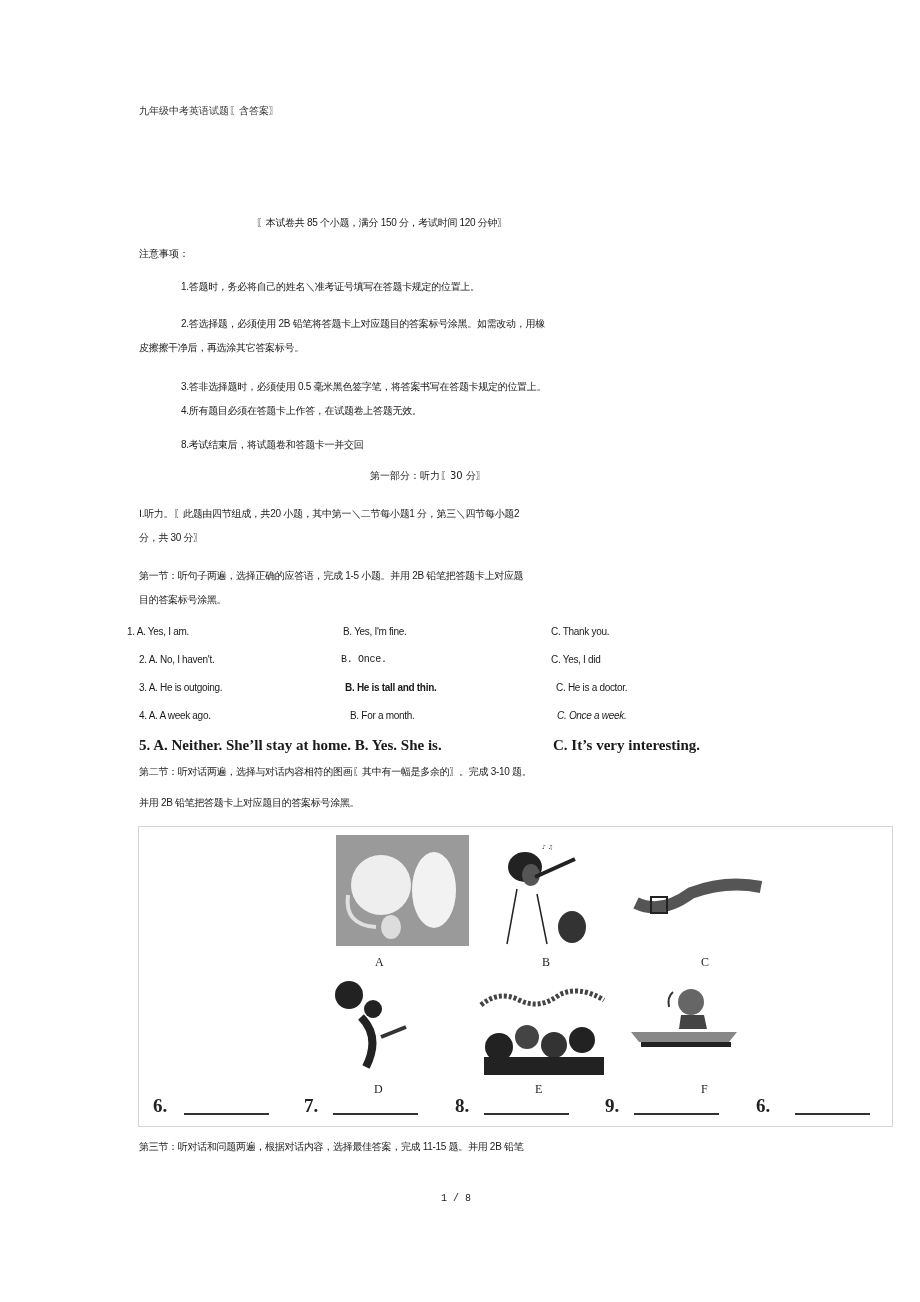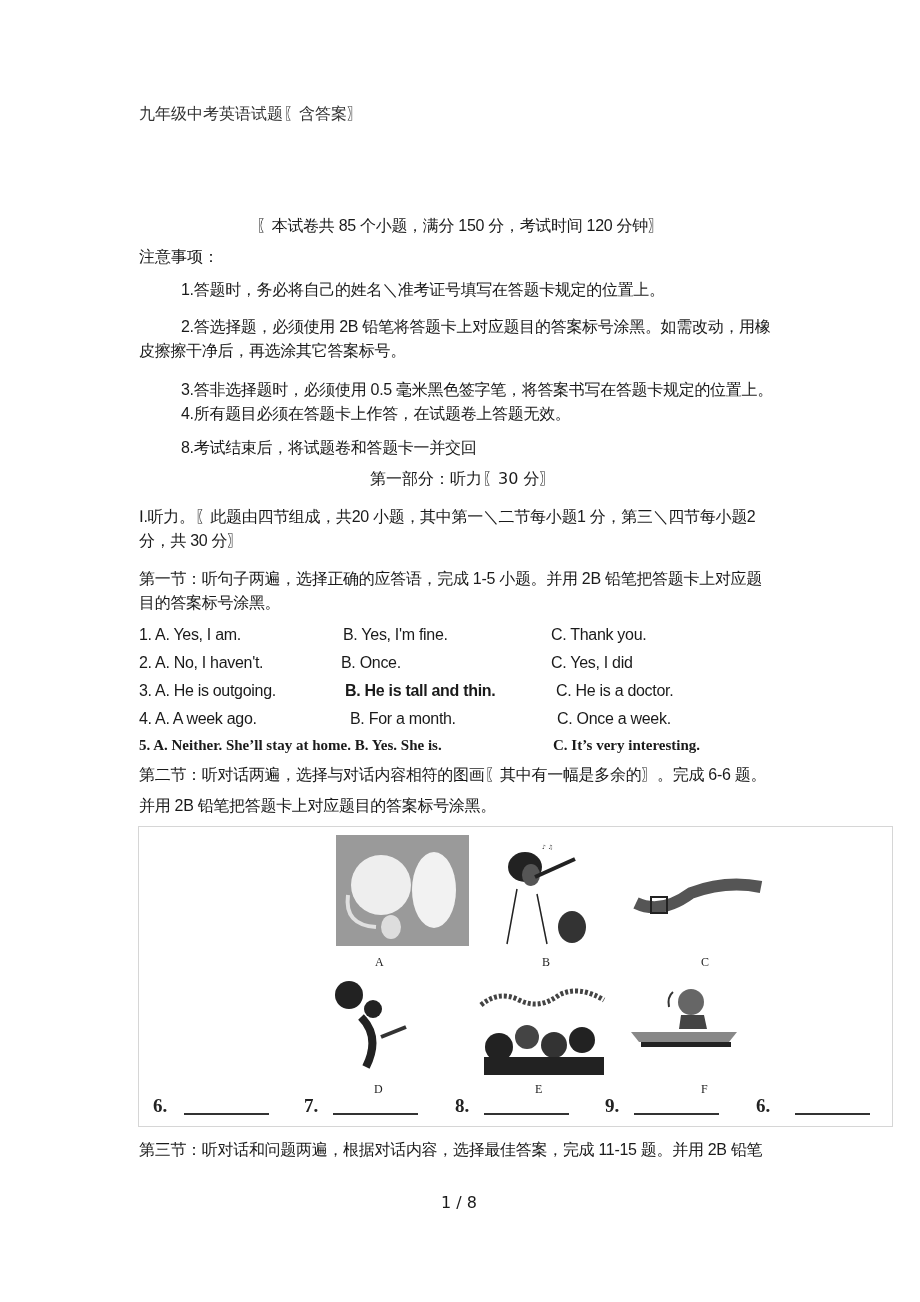--- a/index.html
+++ b/index.html
@@ -1,19 +1,19 @@
 <!DOCTYPE html>
 <html><head>
 <meta charset="utf-8">
 <style>
   html, body { margin: 0; padding: 0; background: #ffffff; }
   body { width: 920px; height: 1302px; position: relative; overflow: hidden;
          font-family: "DejaVu Sans", "Liberation Sans", sans-serif; color: #1a1a1a; }
   .abs { position: absolute; white-space: nowrap; }
-  .t14 { font-size: 16px; }
+  .t14 { font-size: 10px; }
   .t15 { font-size: 15px; font-weight: bold; }
   .serif { font-family: "Liberation Serif", "DejaVu Serif", serif; }
   .cond { font-family: "Liberation Sans", sans-serif; letter-spacing: -0.3px; }
   .figure-box { position: absolute; left: 138px; top: 826px; width: 753px; height: 299px;
                 border: 1px solid #d6d6d6; background: #fff; }
   .pic { position: absolute; }
   .pic-label { position: absolute; font-family: "Liberation Serif", serif; font-size: 12px; color: #222; }
   .blank-num { position: absolute; font-family: "Liberation Serif", serif; font-size: 19px; font-weight: bold; color: #222; }
   .blank-line { position: absolute; height: 2px; background: #333; }
 </style>
@@ -34,40 +34,40 @@
 <div class="abs t14 cond" style="left:181px; top:438px;">8.考试结束后，将试题卷和答题卡一并交回</div>
 
 <div class="abs t14" style="left:370px; top:469px;">第一部分：听力〖30 分〗</div>
 
 <div class="abs t14 cond" style="left:139px; top:507px;">Ⅰ.听力。〖此题由四节组成，共20 小题，其中第一＼二节每小题1 分，第三＼四节每小题2</div>
 <div class="abs t14 cond" style="left:139px; top:531px;">分，共 30 分〗</div>
 
 <div class="abs t14 cond" style="left:139px; top:569px;">第一节：听句子两遍，选择正确的应答语，完成 1-5 小题。并用 2B 铅笔把答题卡上对应题</div>
 <div class="abs t14 cond" style="left:139px; top:593px;">目的答案标号涂黑。</div>
 
-<div class="abs t14 cond" style="left:139px; top:626px;">1. A. Yes, I am.</div>
+<div class="abs t14 cond" style="left:127px; top:626px;">1. A. Yes, I am.</div>
 <div class="abs t14 cond" style="left:343px; top:626px;">B. Yes, I'm fine.</div>
 <div class="abs t14 cond" style="left:551px; top:626px;">C. Thank you.</div>
 
 <div class="abs t14 cond" style="left:139px; top:654px;">2. A. No, I haven't.</div>
-<div class="abs t14 cond" style="left:341px; top:654px;">B. Once.</div>
+<div class="abs t14 cond" style="left:341px; top:654px;font-family:Liberation Mono, monospace;">B. Once.</div>
 <div class="abs t14 cond" style="left:551px; top:654px;">C. Yes, I did</div>
 
 <div class="abs t14 cond" style="left:139px; top:682px;">3. A. He is outgoing.</div>
 <div class="abs t14 cond" style="left:345px; top:682px;font-weight:bold;">B. He is tall and thin.</div>
 <div class="abs t14 cond" style="left:556px; top:682px;">C. He is a doctor.</div>
 
 <div class="abs t14 cond" style="left:139px; top:710px;">4. A. A week ago.</div>
 <div class="abs t14 cond" style="left:350px; top:710px;">B. For a month.</div>
-<div class="abs t14 cond" style="left:557px; top:710px;">C. Once a week.</div>
+<div class="abs t14 cond" style="left:557px; top:710px;font-style:italic;">C. Once a week.</div>
 
 <div class="abs t15 serif" style="left:139px; top:737px;">5. A. Neither. She’ll stay at home. B. Yes. She is.</div>
 <div class="abs t15 serif" style="left:553px; top:737px;">C. It’s very interesting.</div>
 
-<div class="abs t14 cond" style="left:139px; top:765px;">第二节：听对话两遍，选择与对话内容相符的图画〖其中有一幅是多余的〗。完成 6-6 题。</div>
+<div class="abs t14 cond" style="left:139px; top:765px;">第二节：听对话两遍，选择与对话内容相符的图画〖其中有一幅是多余的〗。完成 3-10 题。</div>
 <div class="abs t14 cond" style="left:139px; top:796px;">并用 2B 铅笔把答题卡上对应题目的答案标号涂黑。</div>
 
 <div class="figure-box">
 
   <div class="pic" style="left:197px; top:8px; width:133px; height:111px; background:#8e8e8e;">
     <svg width="133" height="111" viewBox="0 0 133 111">
       <rect x="0" y="0" width="133" height="111" fill="#9a9a9a"></rect>
       <ellipse cx="45" cy="50" rx="30" ry="30" fill="#eeeeee"></ellipse>
       <ellipse cx="98" cy="55" rx="22" ry="38" fill="#f2f2f2"></ellipse>
       <ellipse cx="55" cy="92" rx="10" ry="12" fill="#dddddd"></ellipse>
@@ -140,13 +140,13 @@
 
   <div class="blank-num" style="left:466px; top:268px;">9.</div>
   <div class="blank-line" style="left:495px; top:286px; width:85px;"></div>
 
   <div class="blank-num" style="left:617px; top:268px;">6.</div>
   <div class="blank-line" style="left:656px; top:286px; width:75px;"></div>
 </div>
 
 <div class="abs t14 cond" style="left:139px; top:1140px;">第三节：听对话和问题两遍，根据对话内容，选择最佳答案，完成 11-15 题。并用 2B 铅笔</div>
 
-<div class="abs t14" style="left:441px; top:1193px;">1 / 8</div>
+<div class="abs t14" style="left:441px; top:1193px;font-family:Liberation Mono, monospace;">1 / 8</div>
 
 </body></html>

